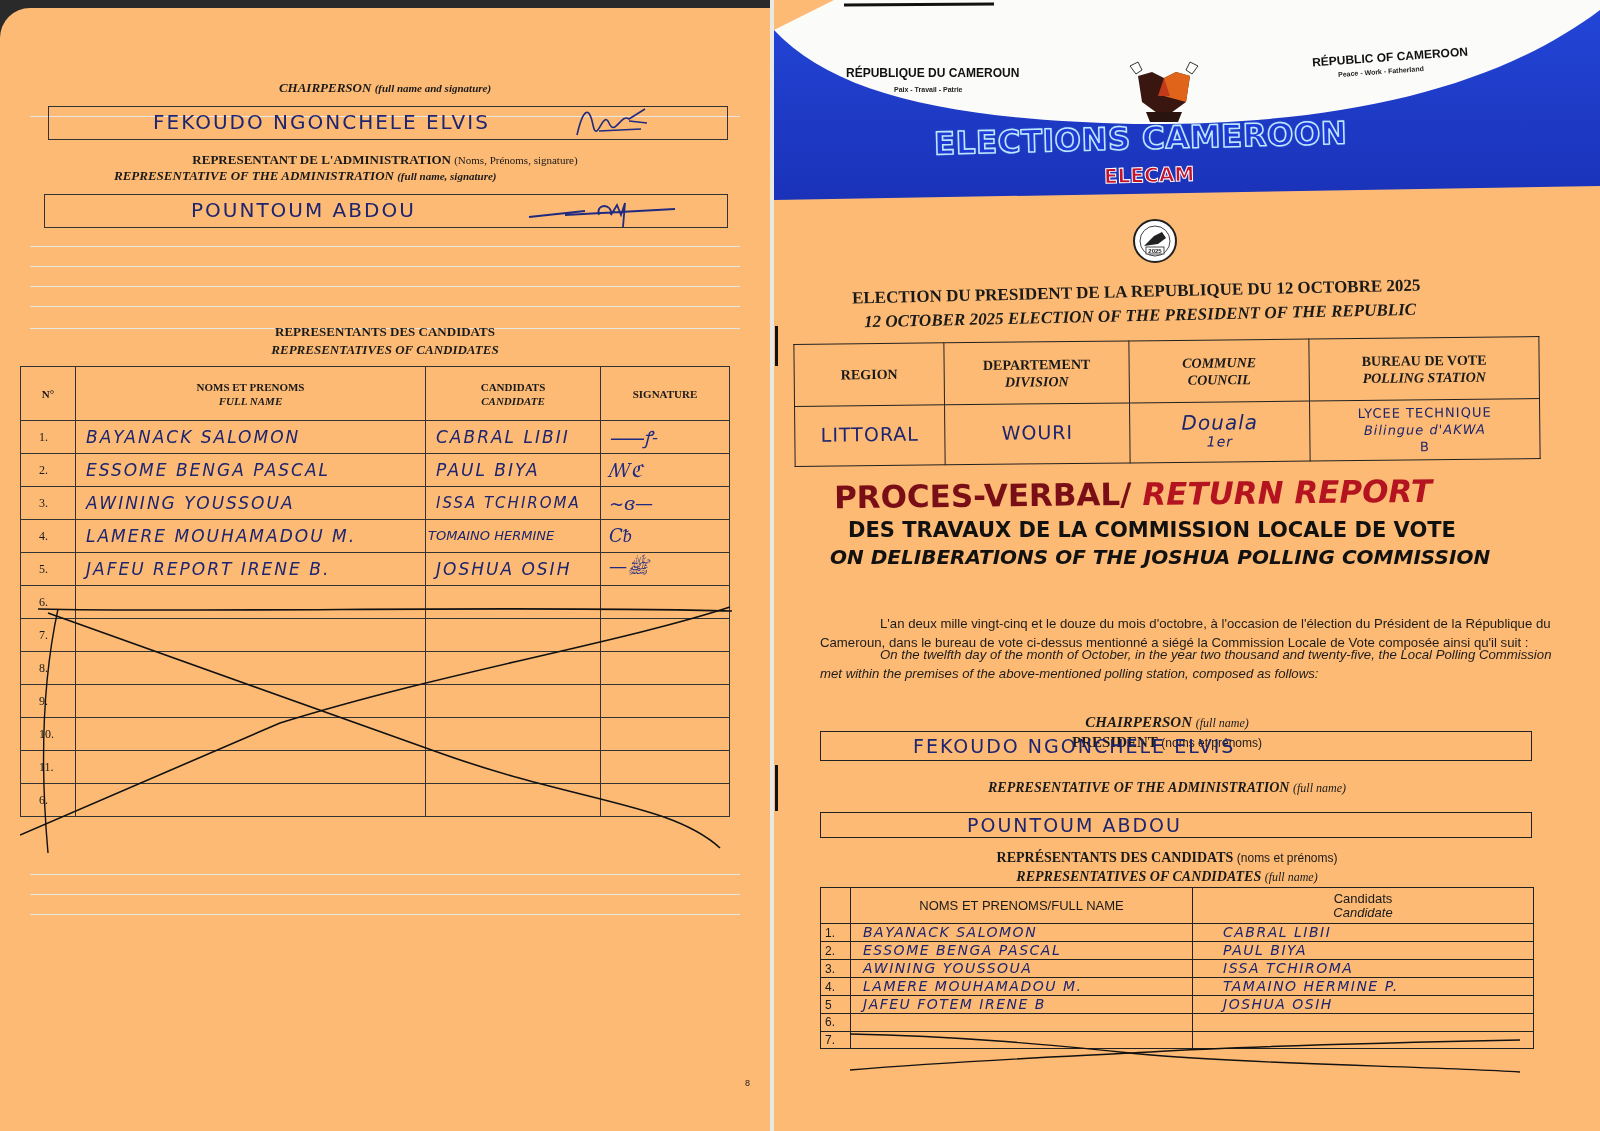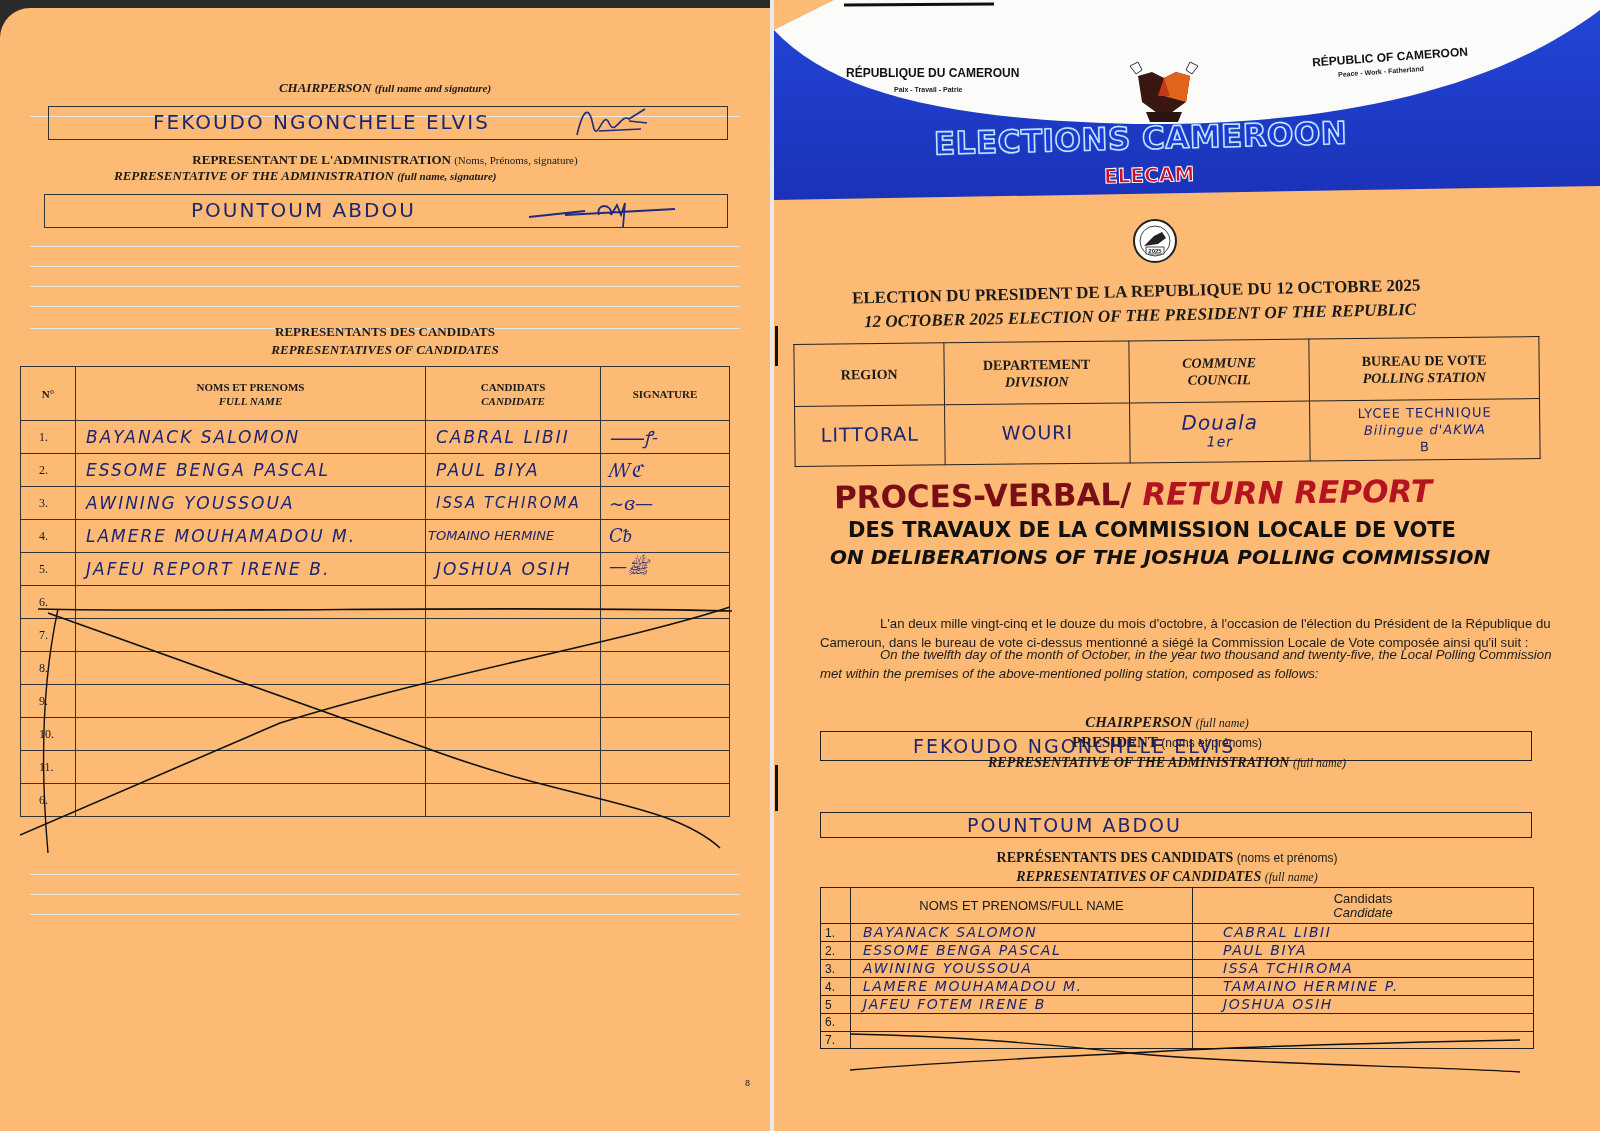--- a/index.html
+++ b/index.html
@@ -295,21 +295,21 @@
   <div class="r-lbl" style="top:690px;margin-top:44px;">
     <span>PRESIDENT</span> <span class="smalln">(noms et prénoms)</span>
   </div>
   <div class="r-lbl" style="top:714px;">
     <i>CHAIRPERSON</i> <span class="small">(full name)</span>
   </div>
   <div class="r-box" style="top:731px;">
     <span class="hw" style="left:92px;">FEKOUDO NGONCHELE ELVIS</span>
   </div>
 
-  <div class="r-lbl" style="top:755px; font-size:14px;">
+  <div class="r-lbl" style="top:780px; font-size:14px;">
     <i>REPRESENTATIVE OF THE ADMINISTRATION</i> <span class="small">(full name)</span>
   </div>
   <div class="r-box" style="top:812px; height:26px;">
     <span class="hw" style="left:146px; top:1px;">POUNTOUM ABDOU</span>
   </div>
 
   <div class="r-lbl" style="top:850px; font-size:14px;">
     <span>REPRÉSENTANTS DES CANDIDATS</span> <span class="smalln">(noms et prénoms)</span>
   </div>
   <div class="r-lbl" style="top:869px; font-size:14px;">

